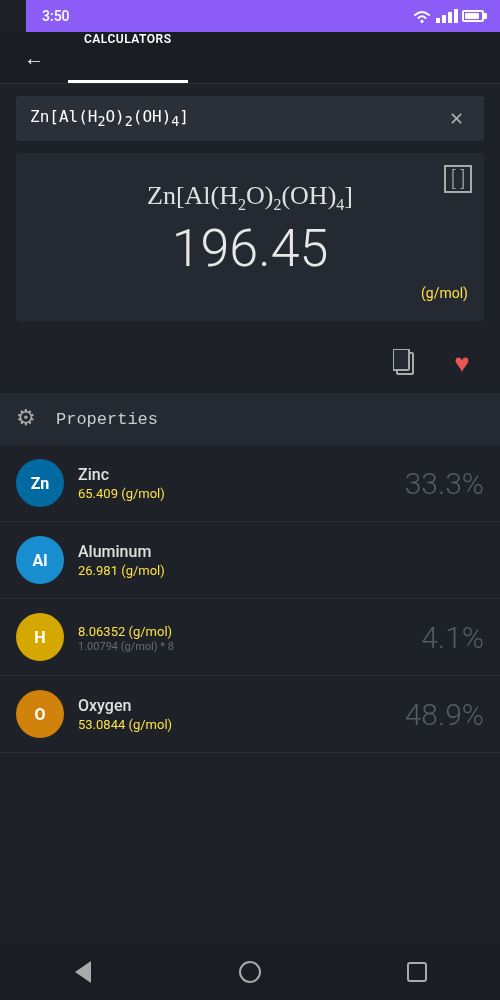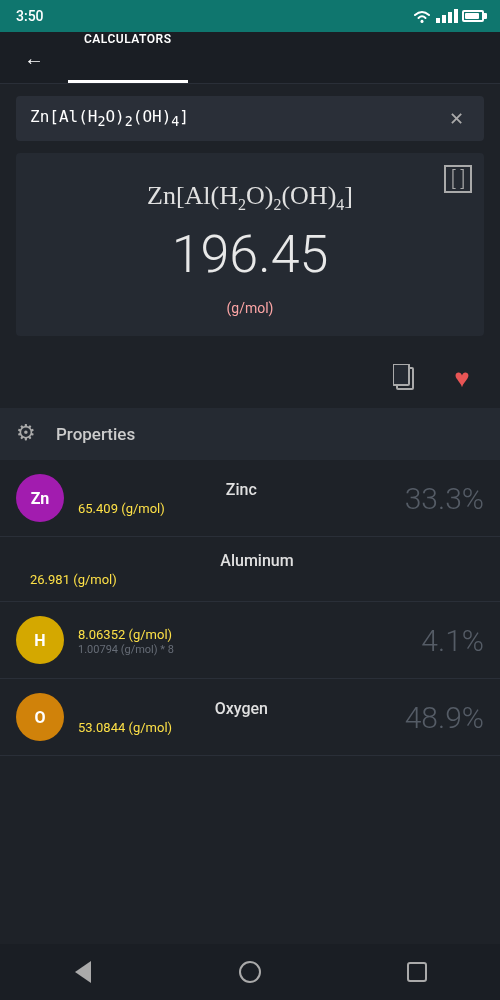--- a/index.html
+++ b/index.html
@@ -12,22 +12,23 @@
       overflow: hidden;
       position: relative;
     }
 
     
     .status-bar {
       display: flex;
       justify-content: space-between;
       align-items: center;
       padding: 10px 16px;
-      background: #0f766e;
+      background: #8b5cf6;
       height: 32px;
+      margin-left: 26px;
     }
     .status-time {
       font-size: 14px;
       font-weight: 500;
       color: #ffffff;
     }
     .status-icons {
       display: flex;
       align-items: center;
       gap: 4px;
@@ -170,27 +171,27 @@
       font-family: serif;
     }
     .formula-text sub {
       font-size: 16px;
     }
     .formula-weight {
       font-size: 52px;
       font-weight: 300;
       color: #e8e8e8;
       line-height: 1.1;
-      margin-top: 12px;
+      margin-top: 6px;
     }
     .formula-unit {
-      text-align: center;
-      color: #fca5a5;
+      text-align: right;
+      color: #fde047;
       font-size: 14px;
-      margin-top: 17px;
+      margin-top: 8px;
     }
 
     
     .action-buttons {
       display: flex;
       justify-content: flex-end;
       padding: 8px 16px;
       gap: 12px;
     }
     .action-btn {
@@ -218,20 +219,21 @@
     .gear-icon {
       width: 28px;
       height: 28px;
       color: #aaaaaa;
       font-size: 22px;
     }
     .properties-title {
       font-size: 17px;
       font-weight: 500;
       color: #cccccc;
+      font-family: Liberation Mono, monospace;
     }
 
     
     .element-row {
       display: flex;
       align-items: center;
       padding: 14px 16px;
       border-bottom: 1px solid #2a2f38;
       background: #1e2228;
     }
@@ -248,21 +250,20 @@
       flex-shrink: 0;
     }
     .element-info {
       flex: 1;
       padding-left: 14px;
     }
     .element-name {
       font-size: 16px;
       font-weight: 500;
       color: #e0e0e0;
-      text-align: center;
     }
     .element-mass {
       font-size: 13px;
       color: #fde047;
       margin-top: 2px;
     }
     .element-sub {
       font-size: 11px;
       color: #666c76;
       margin-top: 1px;
@@ -378,29 +379,30 @@
   </div>
 </div>
 
 <div class="properties-header">
   <span class="gear-icon">⚙</span>
   <span class="properties-title">Properties</span>
 </div>
 
 <div id="elements-container">
     <div class="element-row">
-      <div class="element-badge" style="background:#a21caf">Zn</div>
+      <div class="element-badge" style="background:#0369a1">Zn</div>
       <div class="element-info">
         <div class="element-name">Zinc</div>
         <div class="element-mass">65.409 (g/mol)</div>
 
       </div>
       <div class="element-percent">33.3%</div>
     </div>
     <div class="element-row">
+      <div class="element-badge" style="background:#1a8fcf">Al</div>
       <div class="element-info">
         <div class="element-name">Aluminum</div>
         <div class="element-mass">26.981 (g/mol)</div>
 
       </div>
     </div>
     <div class="element-row">
       <div class="element-badge" style="background:#d4a800">H</div>
       <div class="element-info">
         <div class="element-mass">8.06352 (g/mol)</div>

